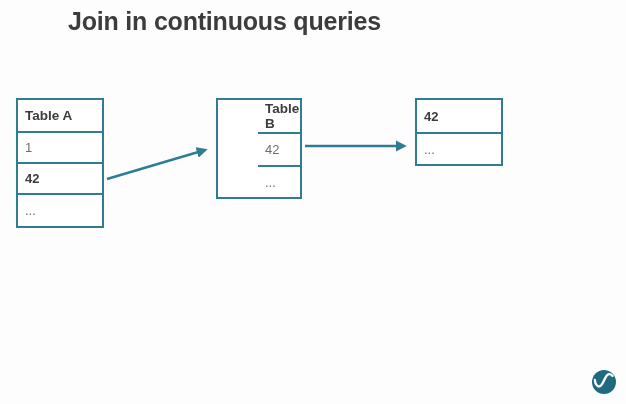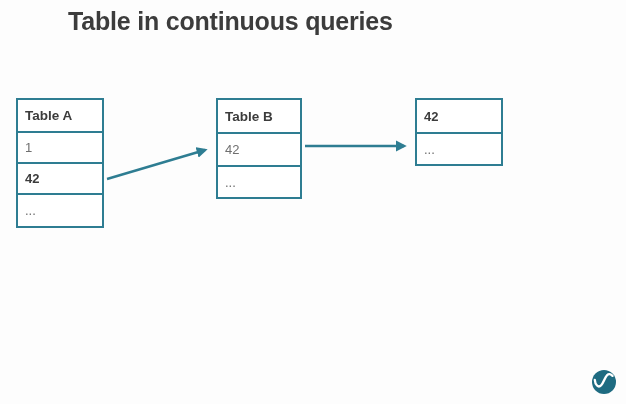--- a/index.html
+++ b/index.html
@@ -45,21 +45,21 @@
     color:var(--muted_text);
     border-top:2px solid var(--accent);
     overflow:hidden;
   }
   .dtable .row:first-child{border-top:none;}
   .dtable .row.header{font-weight:700;color:var(--strong_text);font-size:13.5px;}
   .dtable .row.strong{font-weight:700;color:var(--strong_text);}
   #table-a{left:16px;top:98px;width:88px;}
   #table-a .row{height:31px;}
   #table-a .row:last-child{height:33px;}
-  #table-b{left:216px;top:98px;width:86px;}
+  #table-b{left:216px;top:98px;width:86px;padding-left:40px;}
   #table-b .row{height:32px;}
   #table-b .row:nth-child(2){height:33px;}
   #result-table{left:415px;top:98px;width:88px;}
   #result-table .row{height:32px;}
   .arrows{
     position:absolute;left:0;top:0;width:626px;height:404px;
     pointer-events:none;
   }
   .arrow-line{
     stroke:var(--accent);
@@ -74,21 +74,21 @@
   .logo-wave{
     stroke:#ffffff;stroke-width:2.3;fill:none;
     stroke-linecap:round;
   }
 </style>
 </head>
 <body>
 
 <div class="stage">
 
-  <h1 class="title">Table in continuous queries</h1>
+  <h1 class="title">Join in continuous queries</h1>
 
   <div class="dtable" id="table-a">
     <div class="row header">Table A</div>
     <div class="row">1</div>
     <div class="row strong">42</div>
     <div class="row">...</div>
   </div>
 
   <div class="dtable" id="table-b">
     <div class="row header">Table B</div>

